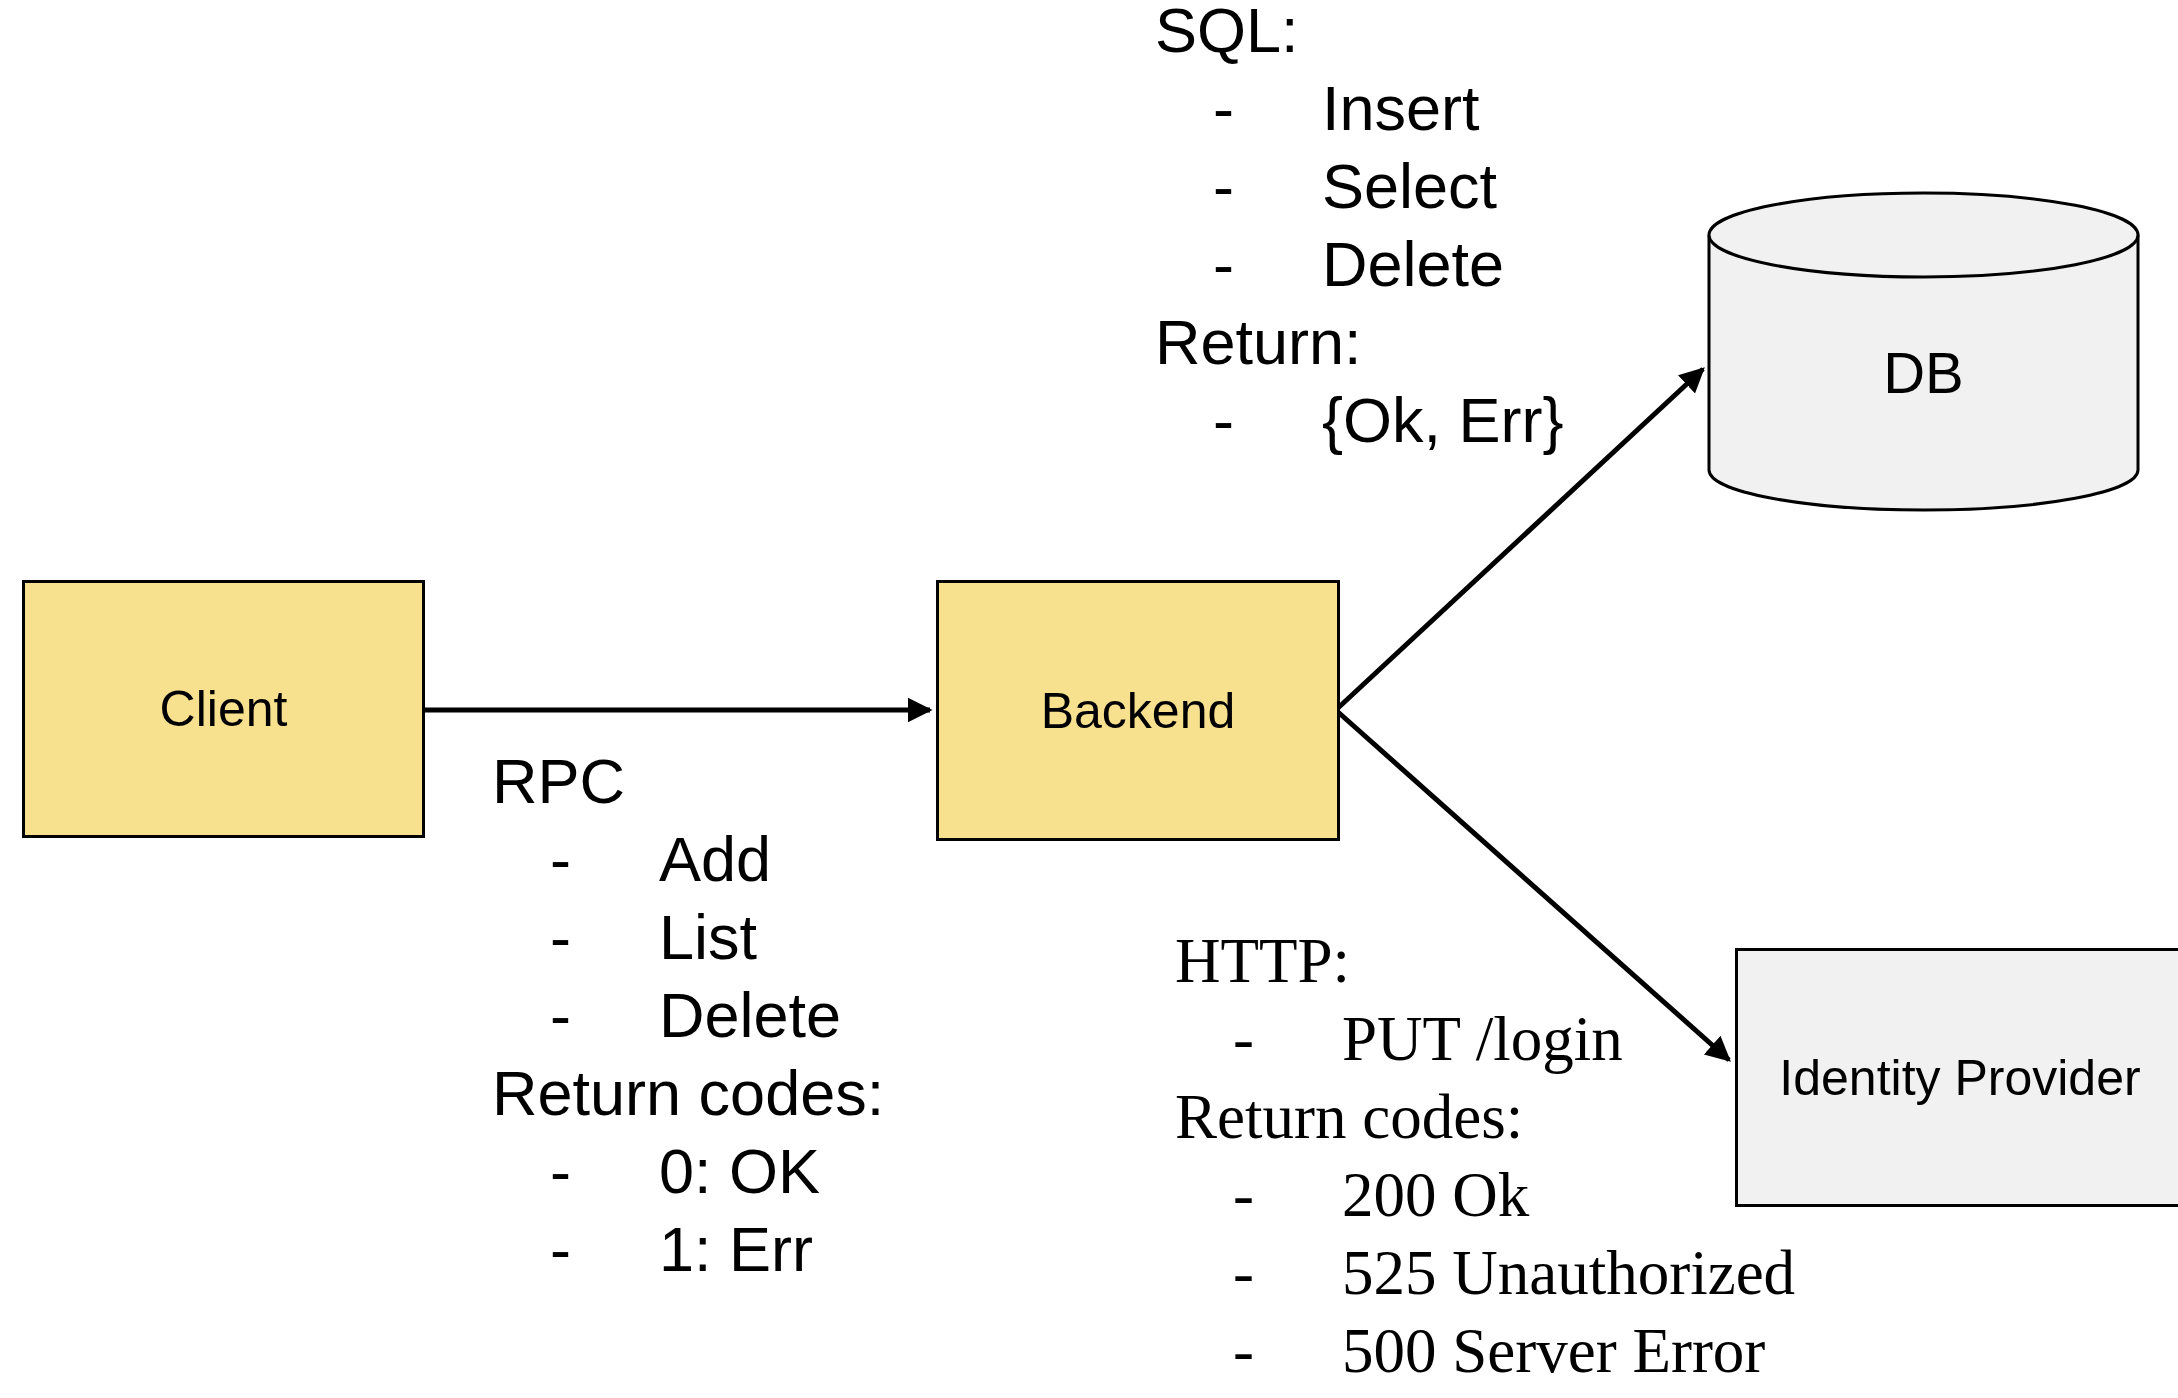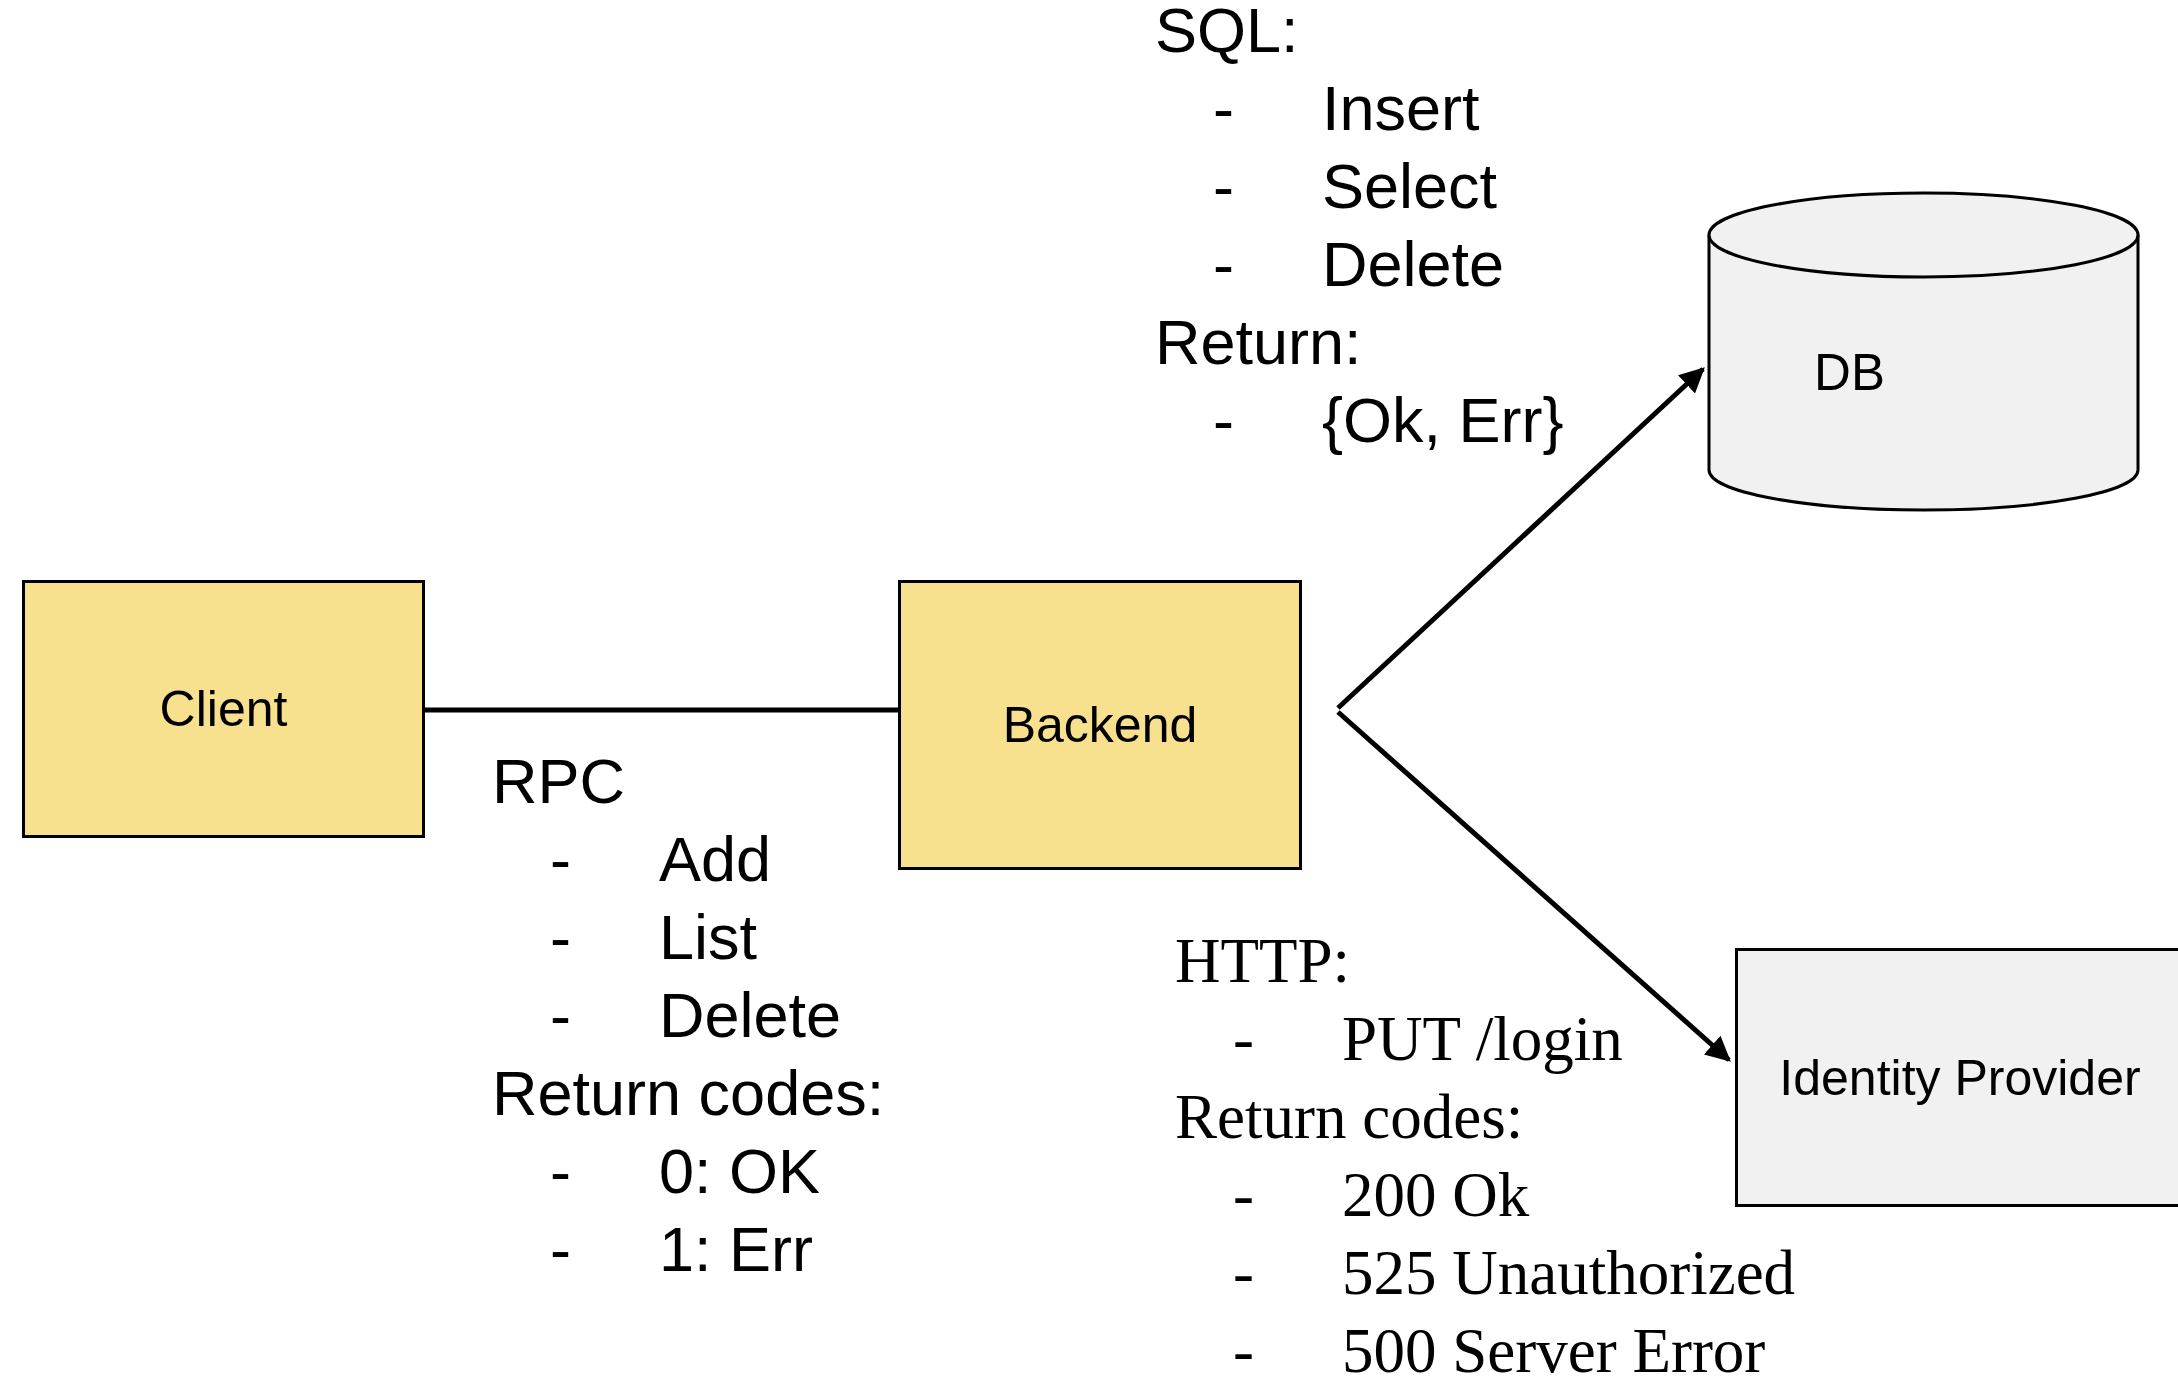--- a/index.html
+++ b/index.html
@@ -18,26 +18,26 @@
     display:flex;
     align-items:center;
     justify-content:center;
     text-align:center;
     border:3px solid var(--stroke,#000);
     box-sizing:border-box;
     font-size:50px;
     line-height:78px;
   }
   #client  {left:22px;  top:580px; width:403px; height:258px; background:var(--node-fill,#F7E18F);}
-  #backend {left:898px; top:580px; width:404px; height:290px; background:var(--node-fill,#F7E18F);}
+  #backend {left:936px; top:580px; width:404px; height:261px; background:var(--node-fill,#F7E18F);}
   #idp     {left:1735px;top:948px; width:450px; height:259px; background:var(--shape-fill,#F1F1F1);}
   .db-label{
     position:absolute;
-    left:1635px; top:334px; width:429px; height:78px;
-    font-size:51px; line-height:78px; text-align:center;
+    left:1709px; top:334px; width:429px; height:78px;
+    font-size:58px; line-height:78px; text-align:center;
   }
   .note{
     position:absolute;
     font-size:63px;
     line-height:78px;
     white-space:nowrap;
   }
   .note .ln{position:relative;height:78px;}
   .note .item .dash{position:absolute;left:58px;}
   .note .item .itxt{position:absolute;left:167px;text-align:center;}

